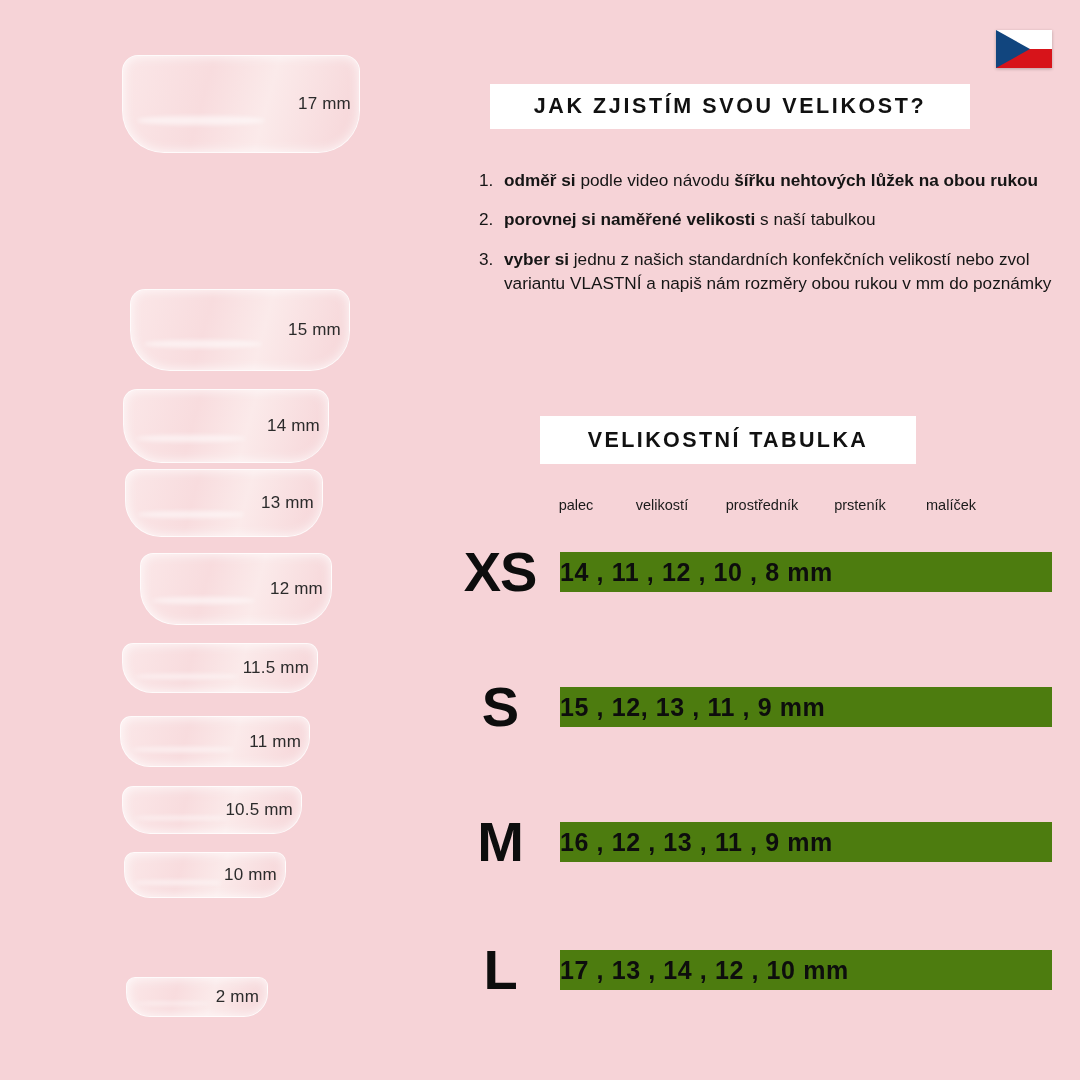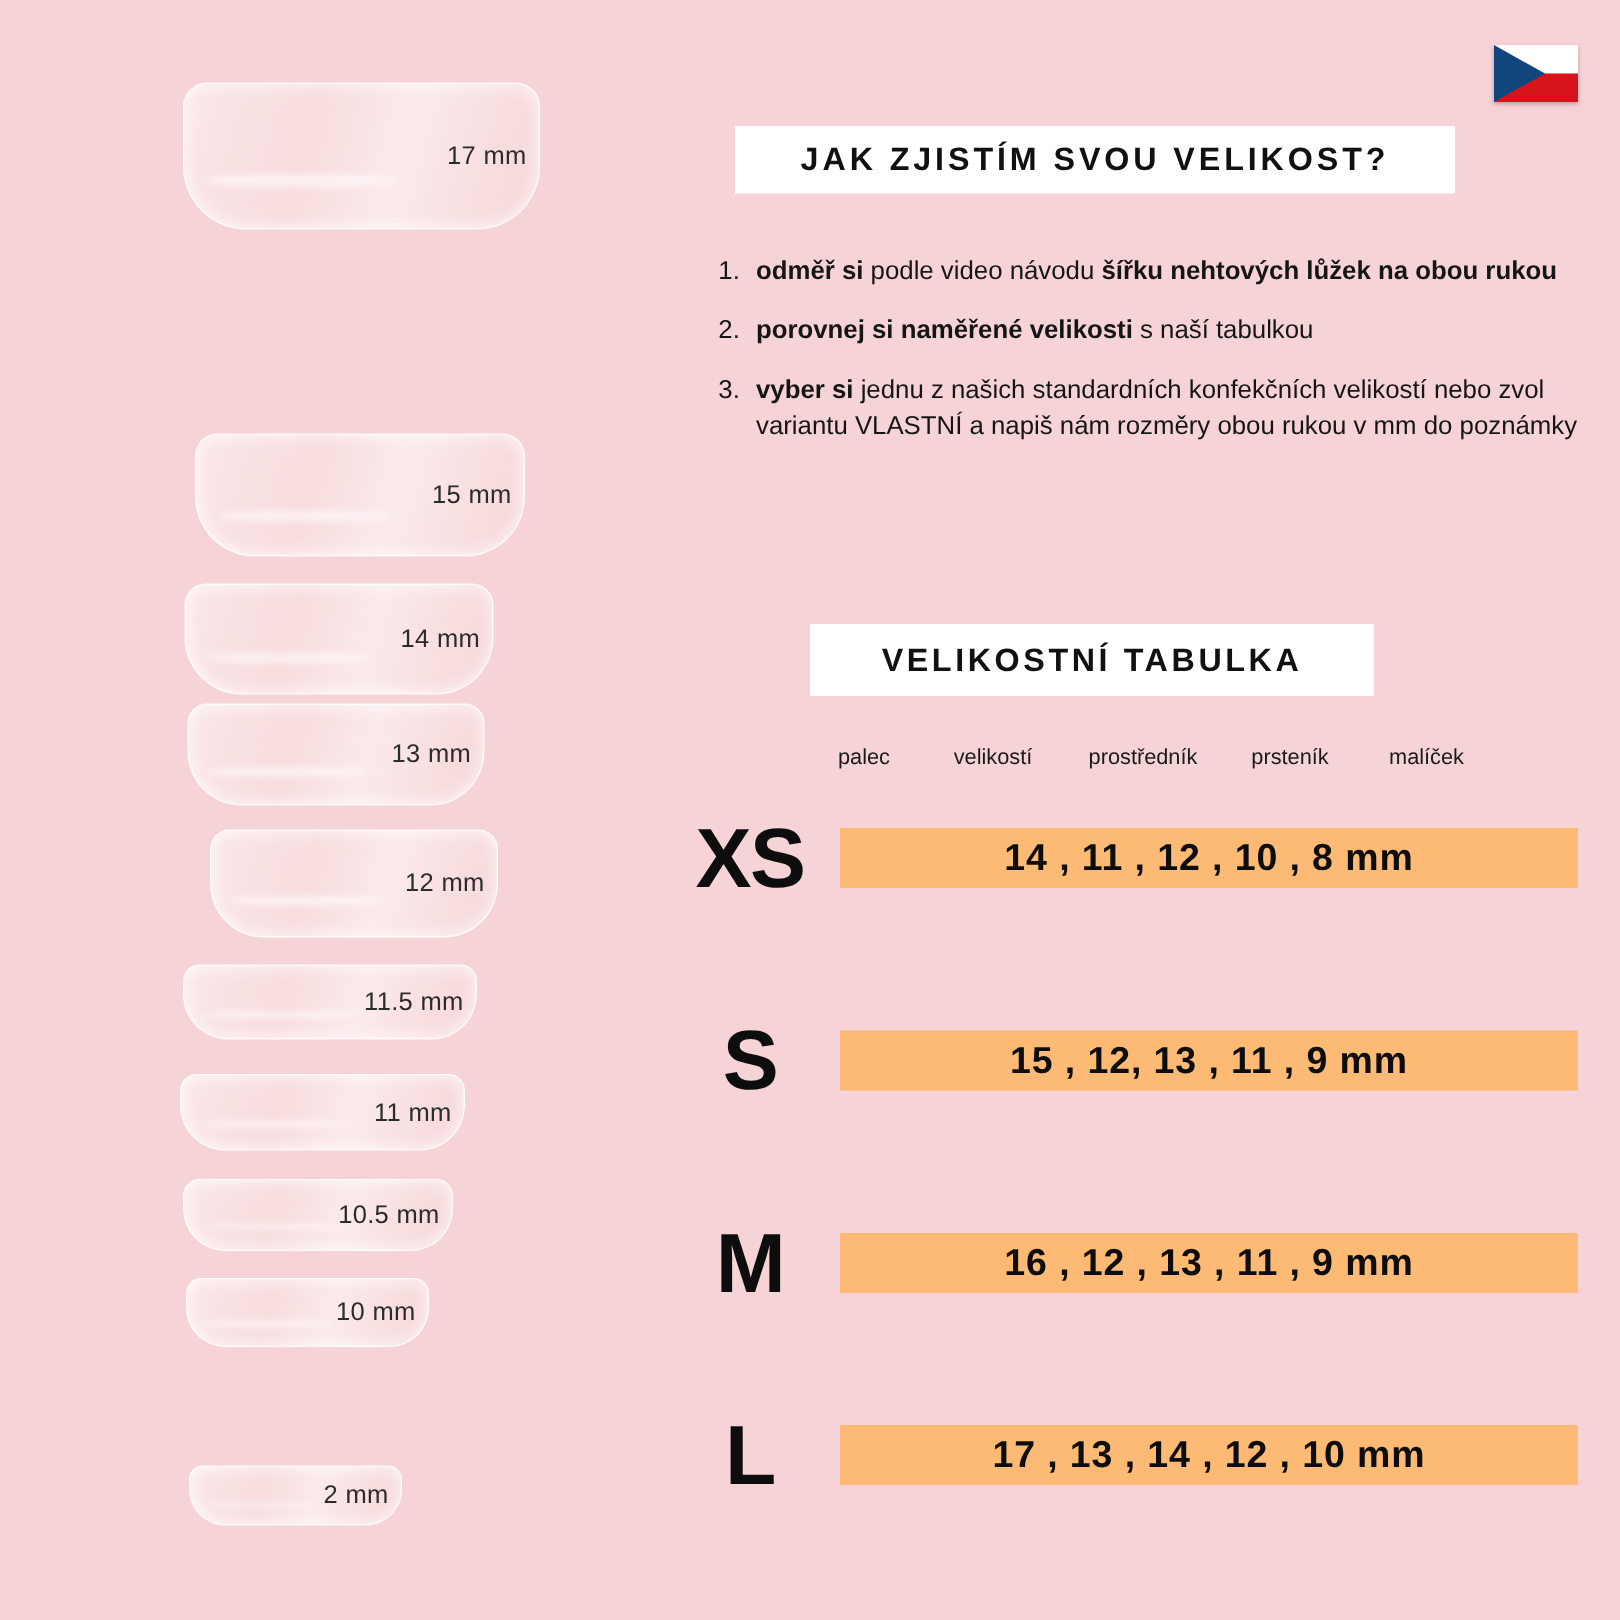--- a/index.html
+++ b/index.html
@@ -153,24 +153,24 @@
     width: 120px;
     text-align: center;
     font-weight: bold;
     font-size: 56px;
     line-height: 1;
     color: #0d0d0d;
     letter-spacing: -1px;
   }
   .size-values {
     flex: 1;
-    background: #fdba74;
+    background: #4d7c0f;
     height: 40px;
     line-height: 40px;
-    text-align: center;
+    text-align: left;
     font-weight: bold;
     font-size: 25px;
     letter-spacing: 0.6px;
     margin-right: 28px;
     color: #0d0d0d;
   }
   #row-xs { top: 539px; }
   #row-s  { top: 674px; }
   #row-m  { top: 809px; }
   #row-l  { top: 937px; }

